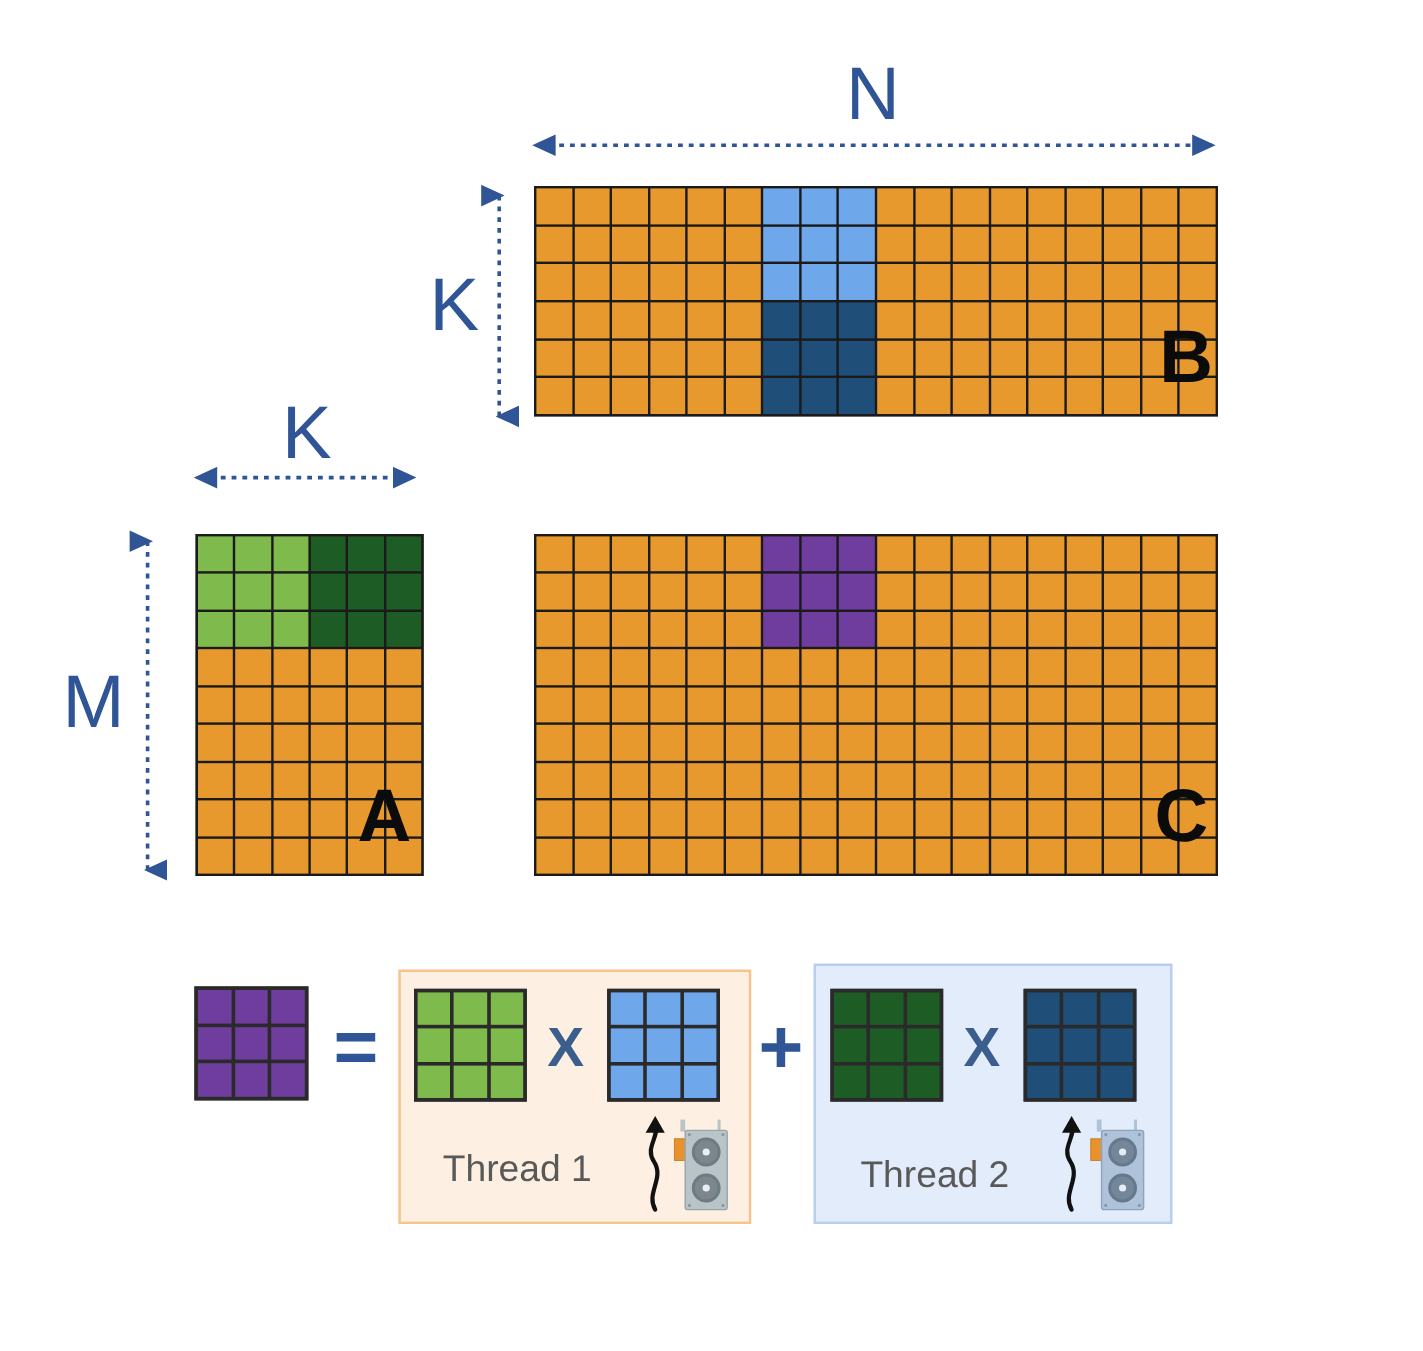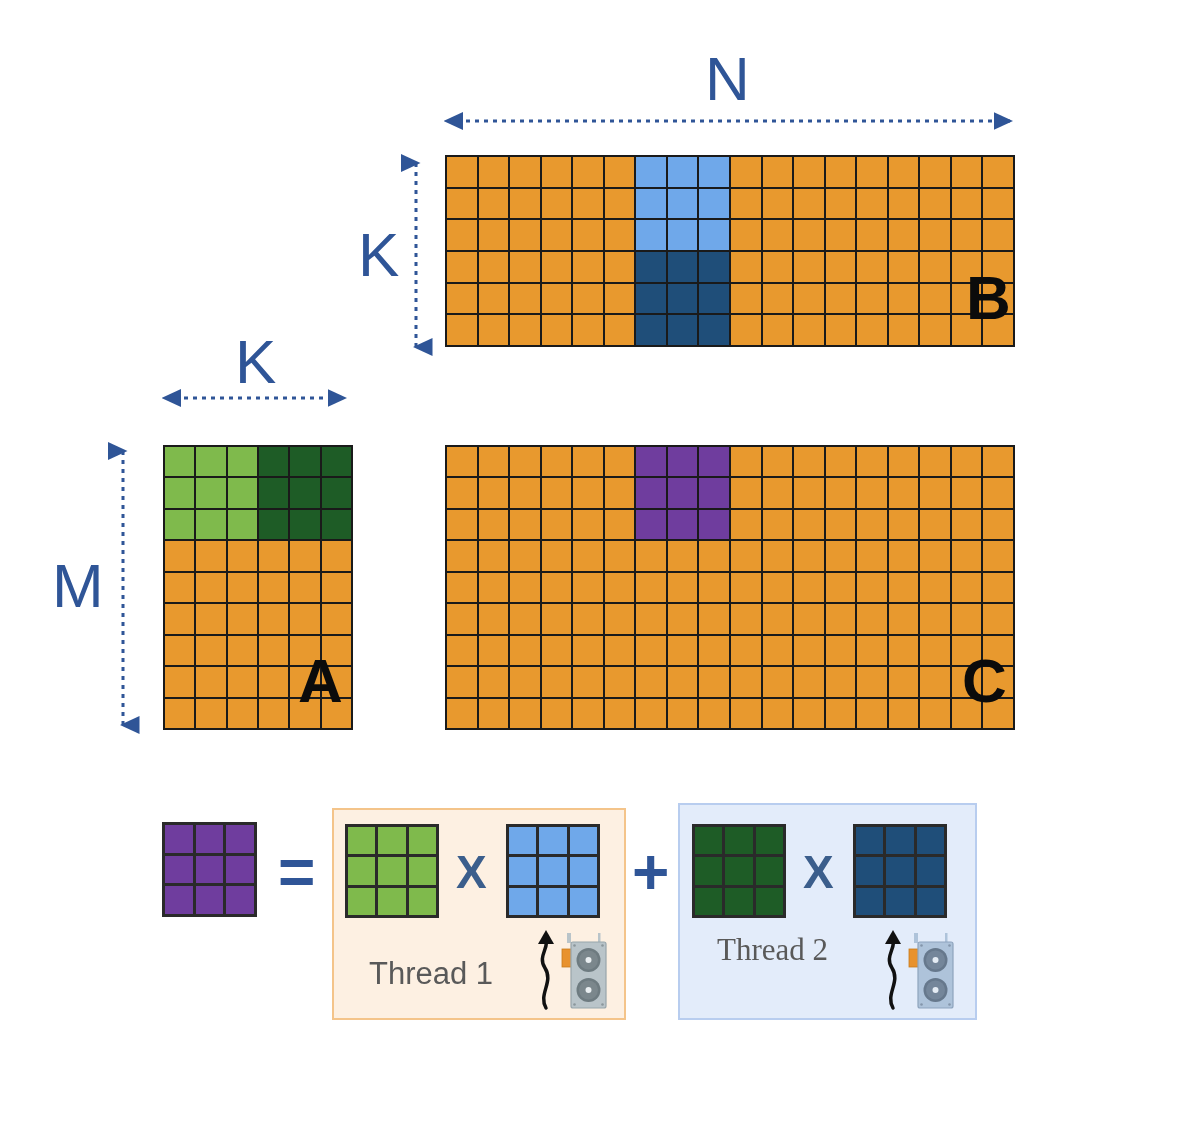--- a/index.html
+++ b/index.html
@@ -512,21 +512,21 @@
       <div class="cell dblue"></div>
       <div class="cell dblue"></div>
       <div class="cell dblue"></div>
       <div class="cell dblue"></div>
       <div class="cell dblue"></div>
       <div class="cell dblue"></div>
       <div class="cell dblue"></div>
       <div class="cell dblue"></div>
       <div class="cell dblue"></div>
     </div>
-  <div class="thread-label" style="left:717px;top:932px;font-family:Liberation Serif, serif;">Thread 2</div>
+  <div class="thread-label" style="left:717px;top:961px;">Thread 2</div>
 
   <svg style="left:881px;top:928px;width:26px;height:82px;">
     <path d="M12,80 C4,66 20,54 11,40 C3,28 16,20 12,8" stroke="#111" stroke-width="3.5" fill="none" stroke-linecap="round"></path>
     <path d="M12,2 L20,16 L4,16 Z" fill="#111"></path>
   </svg>
   <svg style="left:909px;top:932px;width:56px;height:80px;">
     <rect x="5" y="1" width="4" height="10" fill="#aec3da"></rect>
     <rect x="36" y="1" width="2.5" height="12" fill="#aec3da"></rect>
     <rect x="0" y="17" width="10" height="18" fill="#E8922E" stroke="#c97c1c" stroke-width="0.8"></rect>
     <rect x="9" y="10" width="35" height="66" rx="2" fill="#aec3da" stroke="#8ea4bd" stroke-width="1.2"></rect>

